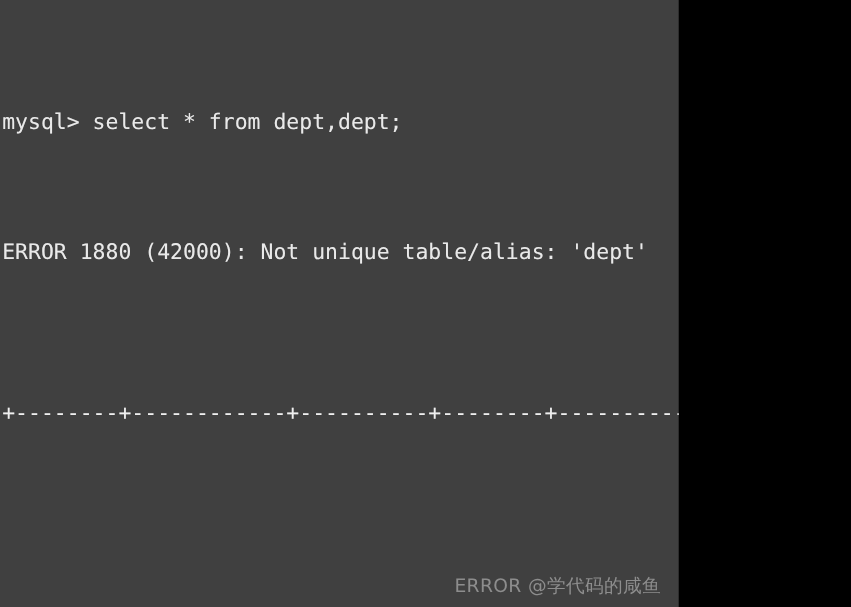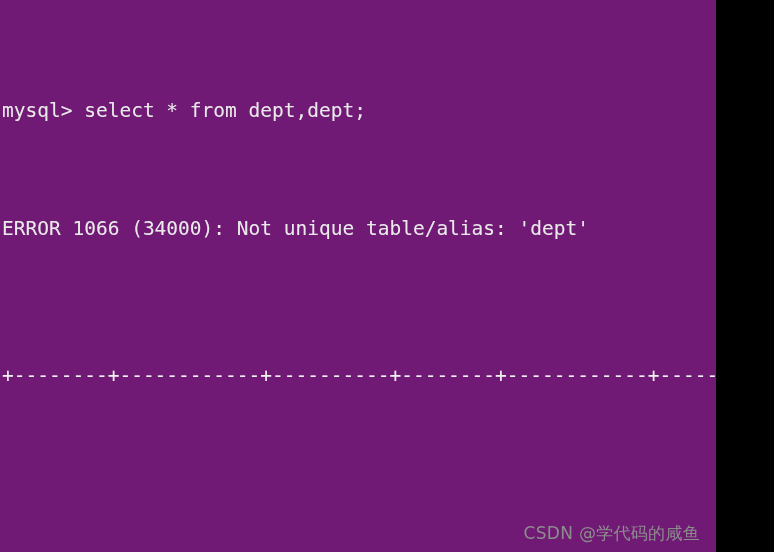--- a/index.html
+++ b/index.html
@@ -3,23 +3,23 @@
 <meta charset="utf-8">
 <title>MySQL Terminal</title>
 <style>
   html, body {
     margin: 0;
     padding: 0;
     background: #000000;
   }
   #terminal {
     position: relative;
-    width: 716px;
+    width: 617px;
     height: 552px;
-    background: #701a75;
+    background: #404040;
     overflow: hidden;
     font-family: "DejaVu Sans Mono", "Liberation Mono", monospace;
     font-size: 19.5px;
     line-height: 29.4px;
     letter-spacing: 0px;
     color: #e8e8e8;
     box-sizing: border-box;
   }
   #screen {
     position: absolute;
@@ -51,31 +51,31 @@
   }
 </style>
 </head>
 <body>
 
 <div id="terminal">
   <div id="screen">
 
     <div class="line">mysql&gt; select * from dept,dept;</div>
 
-    <div class="line">ERROR 1066 (34000): Not unique table/alias: 'dept'</div>
+    <div class="line">ERROR 1880 (42000): Not unique table/alias: 'dept'</div>
 
 
     <div class="line tbl">+--------+------------+----------+--------+------------+----------+</div>
 
     
 
     
 
     
 
     
 
     
 
   </div>
 
-  <div class="watermark">CSDN @学代码的咸鱼</div>
+  <div class="watermark">ERROR @学代码的咸鱼</div>
 </div>
 
 </body></html>

